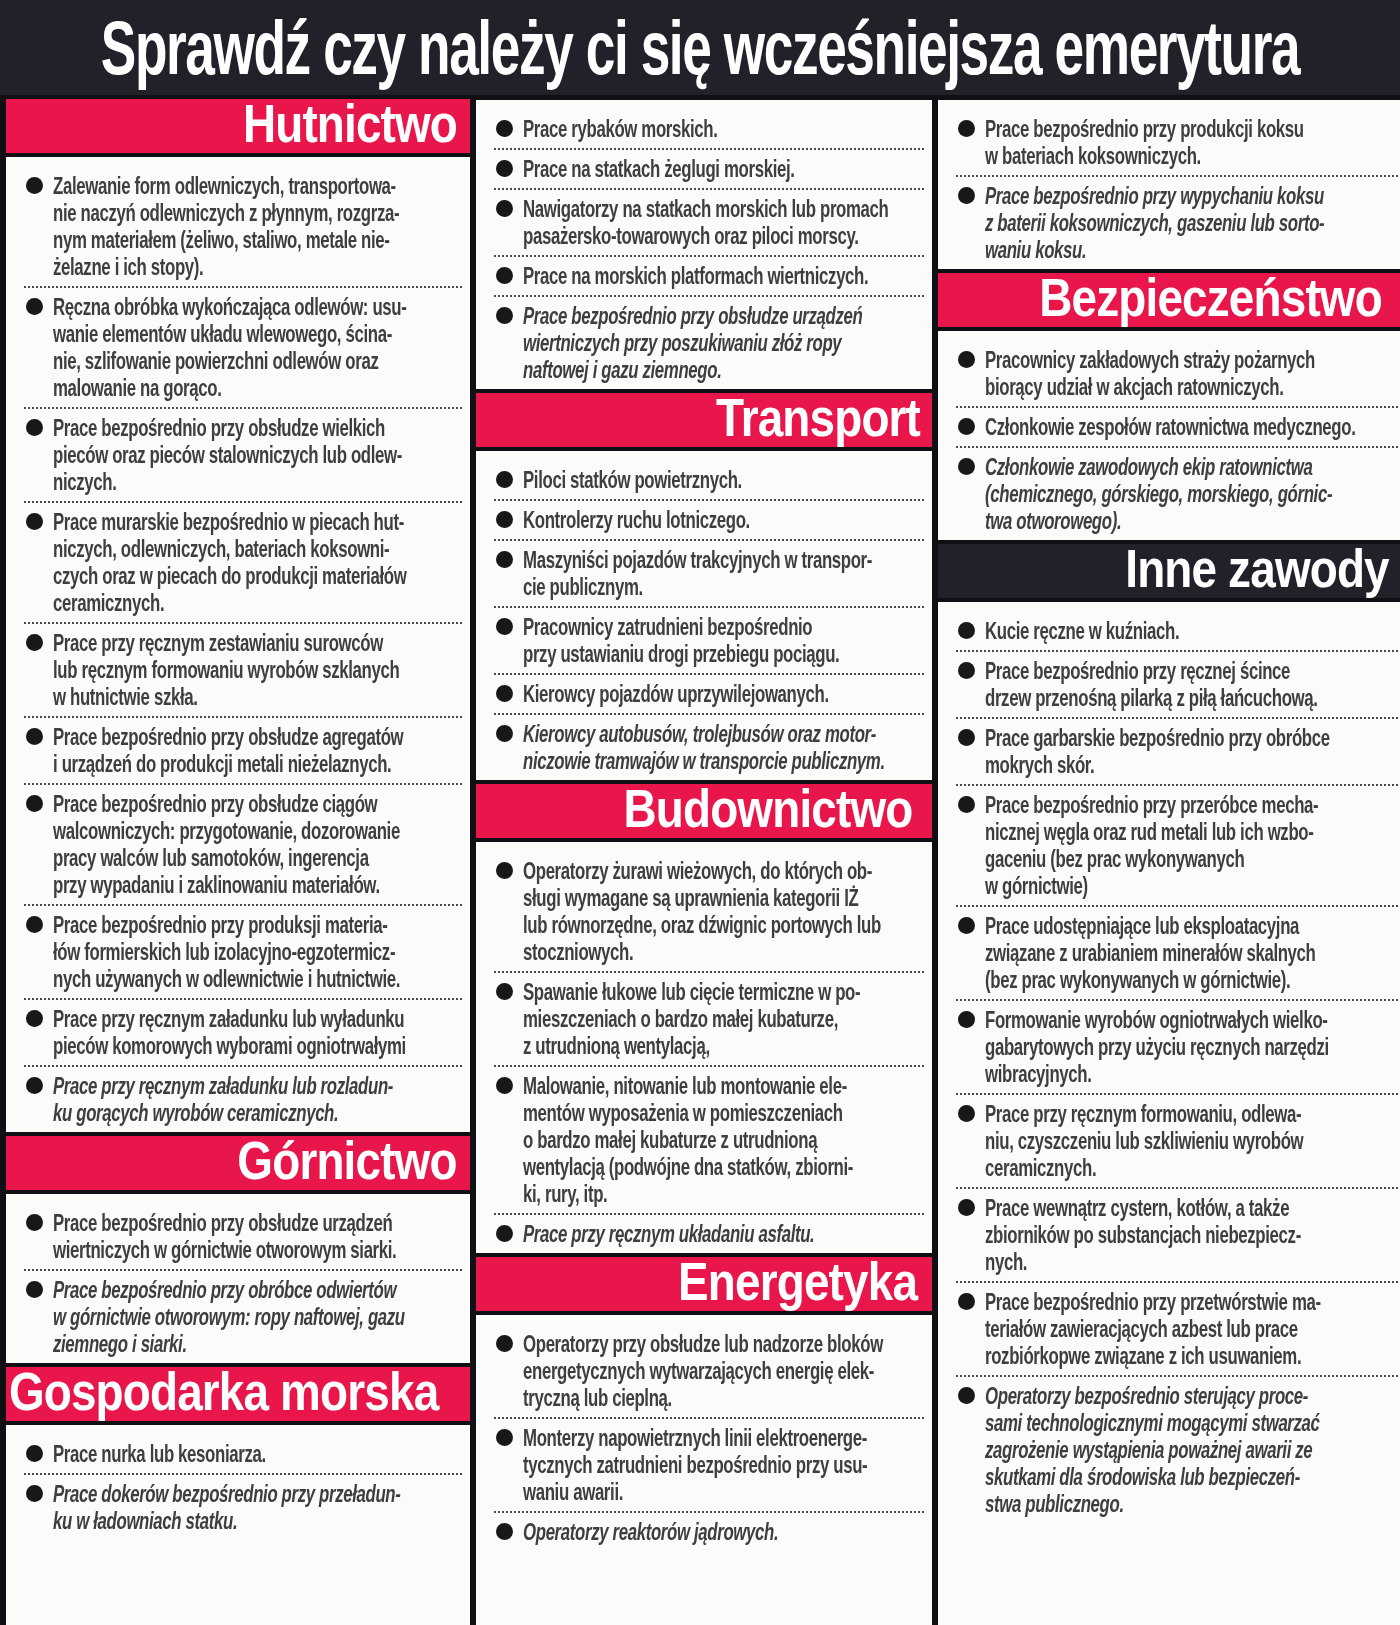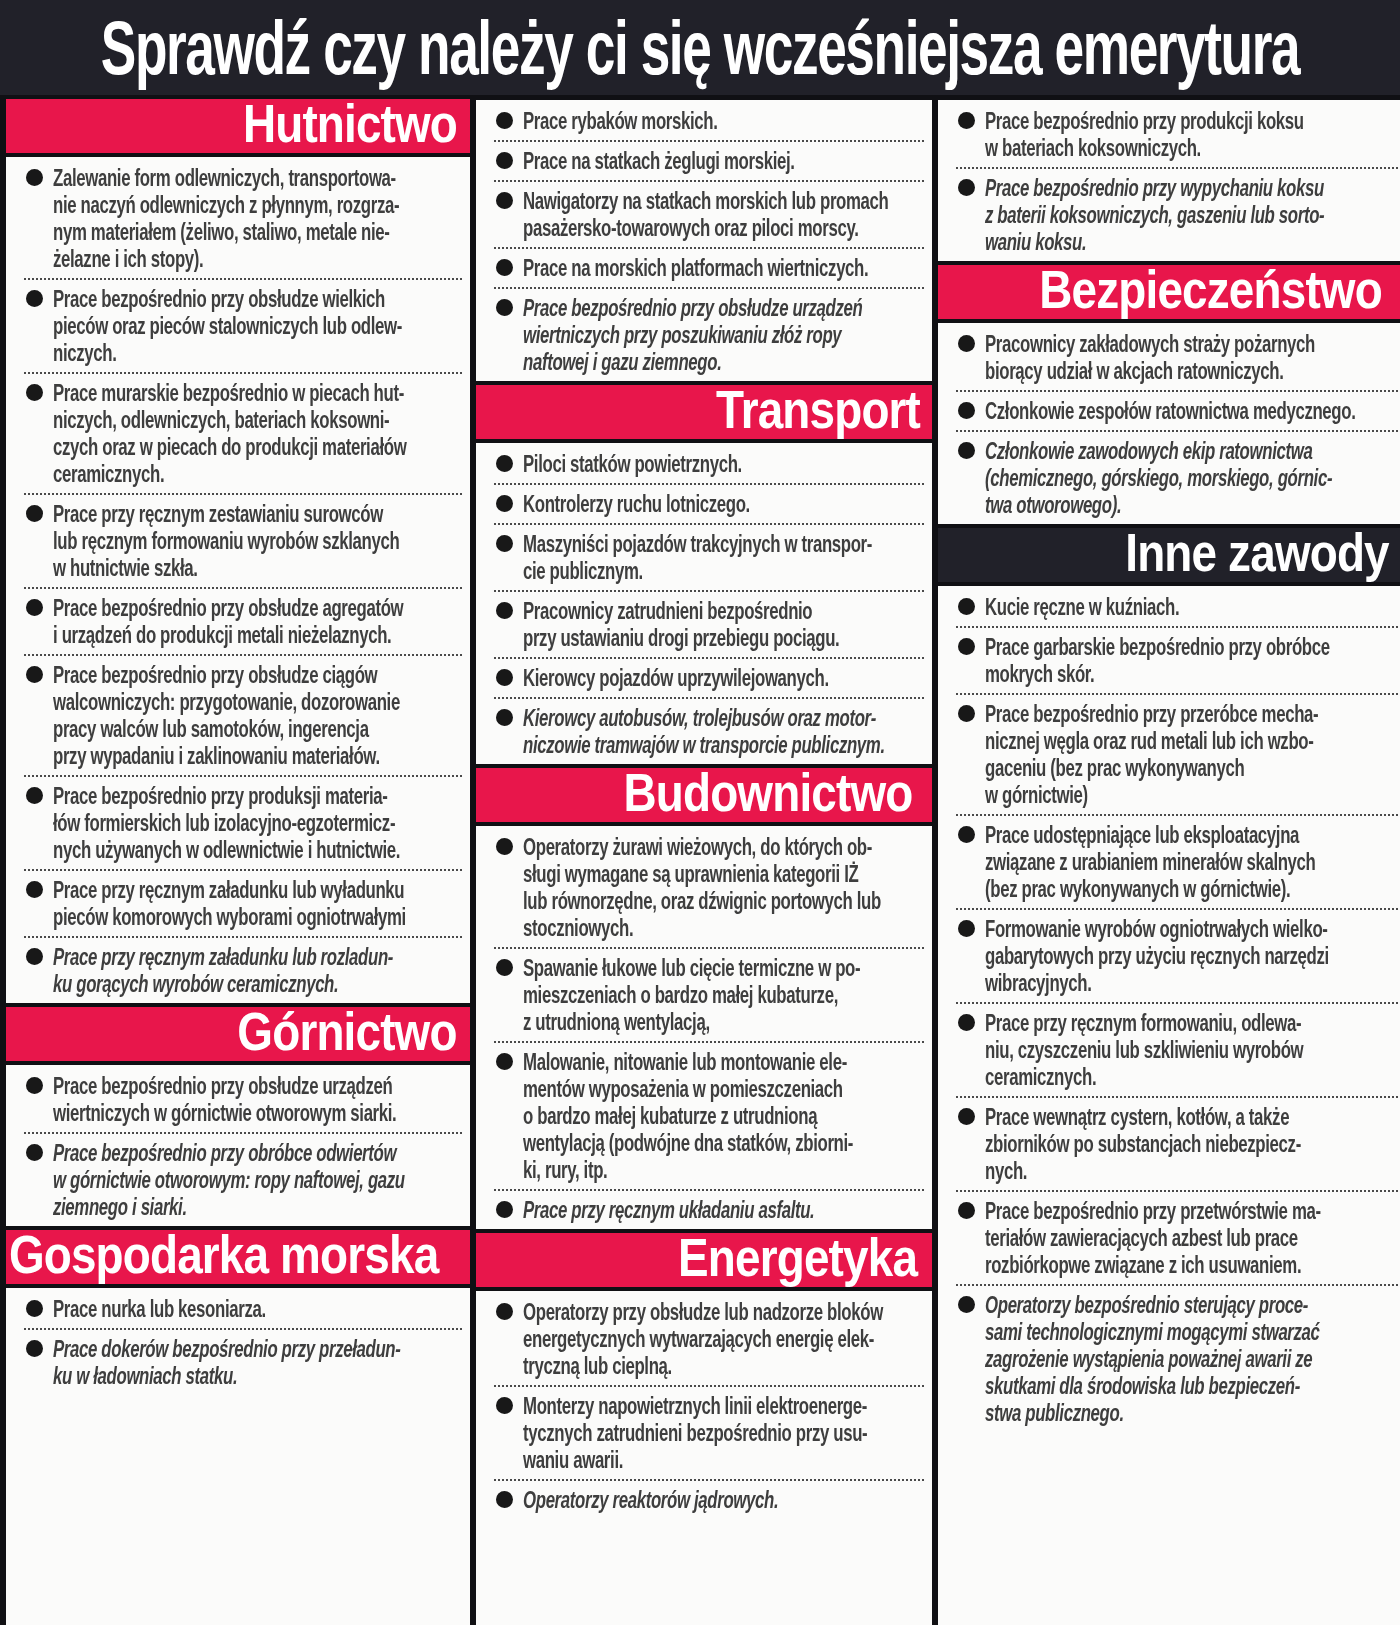--- a/index.html
+++ b/index.html
@@ -62,21 +62,21 @@
     font-weight: 700;
     line-height: 1;
     white-space: nowrap;
     letter-spacing: -1px;
     transform: scaleX(0.85);
     transform-origin: center center;
     padding-bottom: 6px;
   }
 
   
-  ul.items { list-style: none; margin: 0; padding: 2px 8px 0 18px; }
+  ul.items { list-style: none; margin: 0; padding: 10px 8px 0 18px; }
   li.item {
     display: flex;
     align-items: flex-start;
     padding: 5px 0 6px;
     border-bottom: 2px dotted #4a4a4a;
   }
   li.item:last-child { border-bottom: none; font-style: italic; }
   .bullet {
     flex: none;
     width: 17px; height: 17px;
@@ -110,20 +110,27 @@
         <ul class="items">
           <li class="item">
             <span class="bullet"></span>
             <div class="item-text">Zalewanie form odlewniczych, transportowa-
 nie naczyń odlewniczych z płynnym, rozgrza-
 nym materiałem (żeliwo, staliwo, metale nie-
 żelazne i ich stopy).</div>
           </li>
           <li class="item">
             <span class="bullet"></span>
+            <div class="item-text">Ręczna obróbka wykończająca odlewów: usu-
+wanie elementów układu wlewowego, ścina-
+nie, szlifowanie powierzchni odlewów oraz
+malowanie na gorąco.</div>
+          </li>
+          <li class="item">
+            <span class="bullet"></span>
             <div class="item-text">Prace bezpośrednio przy obsłudze wielkich
 pieców oraz pieców stalowniczych lub odlew-
 niczych.</div>
           </li>
           <li class="item">
             <span class="bullet"></span>
             <div class="item-text">Prace murarskie bezpośrednio w piecach hut-
 niczych, odlewniczych, bateriach koksowni-
 czych oraz w piecach do produkcji materiałów
 ceramicznych.</div>
@@ -341,20 +348,25 @@
         <div class="section-header dark">
           <span>Inne zawody</span>
         </div>
         <ul class="items">
           <li class="item">
             <span class="bullet"></span>
             <div class="item-text">Kucie ręczne w kuźniach.</div>
           </li>
           <li class="item">
             <span class="bullet"></span>
+            <div class="item-text">Prace bezpośrednio przy ręcznej ścince
+drzew przenośną pilarką z piłą łańcuchową.</div>
+          </li>
+          <li class="item">
+            <span class="bullet"></span>
             <div class="item-text">Prace garbarskie bezpośrednio przy obróbce
 mokrych skór.</div>
           </li>
           <li class="item">
             <span class="bullet"></span>
             <div class="item-text">Prace bezpośrednio przy przeróbce mecha-
 nicznej węgla oraz rud metali lub ich wzbo-
 gaceniu (bez prac wykonywanych
 w górnictwie)</div>
           </li>

